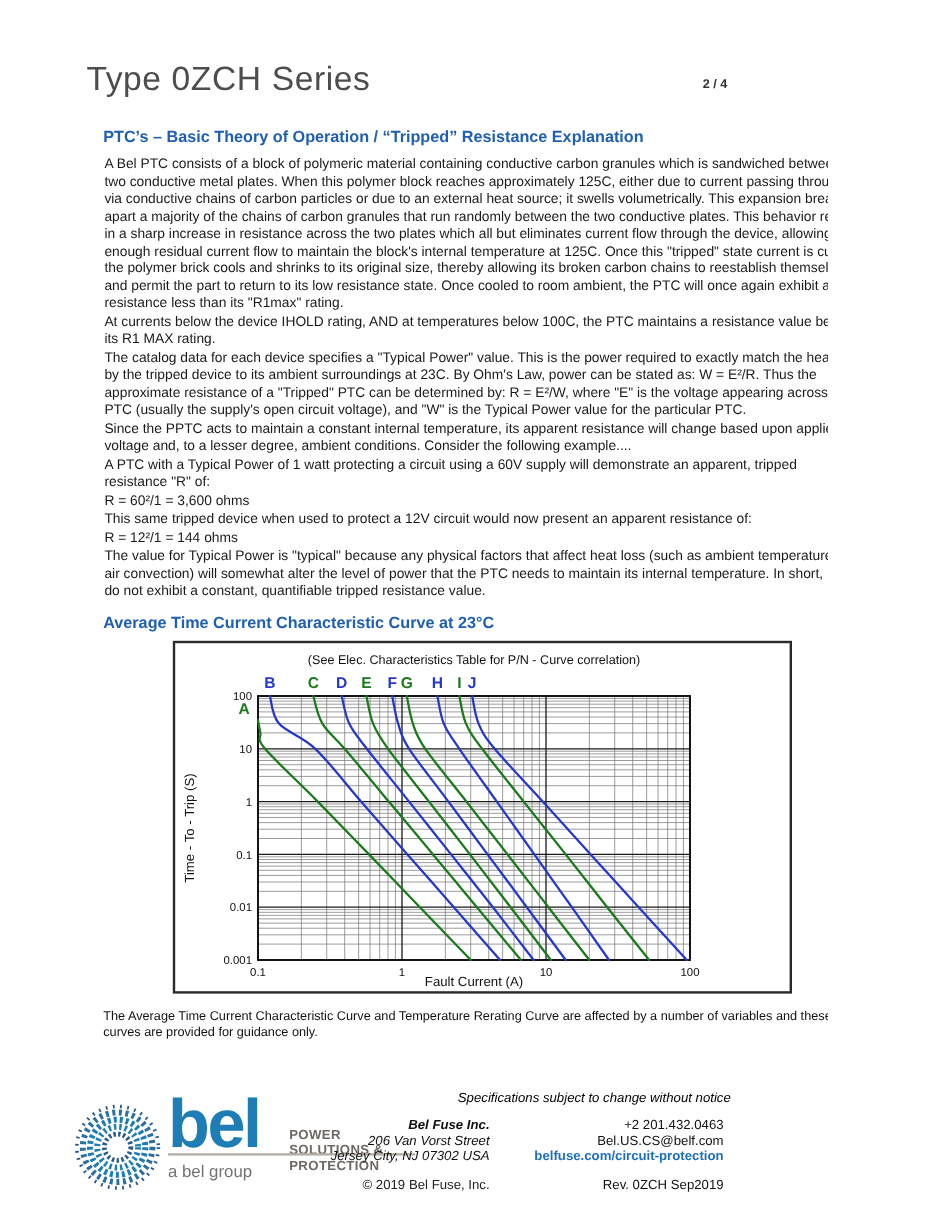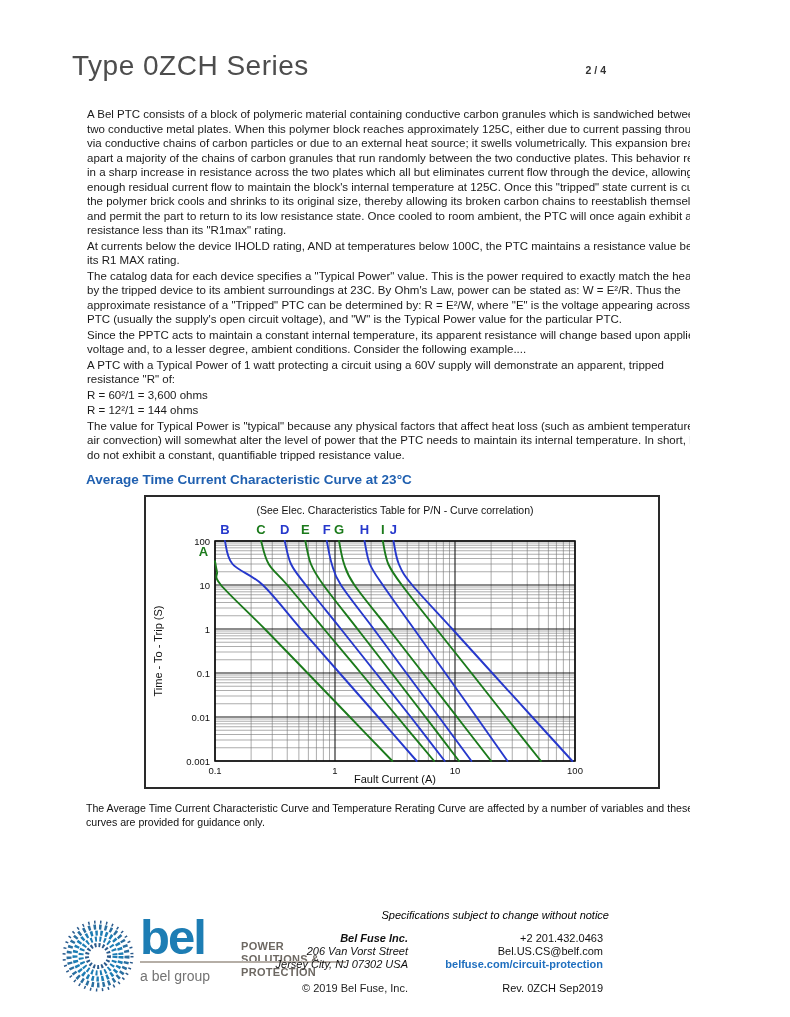--- a/index.html
+++ b/index.html
@@ -12,21 +12,21 @@
   .sec-heading{font-size:13.5px;font-weight:700;color:#2060b0;margin:0 0 9px 0;}
   .sec-heading2{font-size:13.5px;font-weight:700;color:#2060b0;margin:10px 0 8px 0;}
   .body-text p{margin:1px;font-size:11.5px;line-height:14.5px;color:#1a1a1a;}
   .chart-box{margin-left:58px;width:512px;border:2px solid #2a2a2a;background:#fff;}
   .chart-box svg{display:block;}
   svg text{font-family:"Liberation Sans",sans-serif;}
   .note{margin:13px 0 0 0;font-size:10.6px;line-height:13.5px;width:630px;color:#111;}
   
   .spec-note{position:absolute;right:81px;top:909px;font-size:11px;color:#000;font-style:italic;}
   .bel-logo-icon{position:absolute;left:60px;top:916px;}
-  .bel-word{position:absolute;left:140px;top:911px;font-size:49px;font-weight:700;
+  .bel-word{position:absolute;left:140px;top:911px;font-size:57px;font-weight:700;
             color:#1d7db4;letter-spacing:-2px;line-height:52px;}
   .psp{position:absolute;left:241px;top:921px;font-size:11px;font-weight:700;
        color:#6d6862;line-height:13px;letter-spacing:0.3px;margin-top:19px;}
   .logo-line{position:absolute;left:140px;top:961px;width:206px;height:2px;background:#b5aea6;}
   .bel-group{position:absolute;left:140px;top:968px;font-size:14px;color:#737373;}
   .addr-col{position:absolute;right:282px;top:932px;text-align:right;font-size:11px;line-height:13.2px;color:#111;font-style:italic;}
   .addr-col .co{font-weight:700;}
   .contact-col{position:absolute;right:87px;top:932px;text-align:right;font-size:11px;line-height:13.2px;color:#111;}
   .contact-col .web{color:#1f6fbf;font-weight:700;text-decoration:none;}
   .copyright{position:absolute;right:282px;top:982px;font-size:11px;color:#222;}
@@ -34,28 +34,30 @@
 </style>
 </head>
 <body>
 
 <div class="page">
 
   <div class="doc-title">Type 0ZCH Series</div>
   <div class="page-num">2 / 4</div>
 
   <div class="main">
+    <h2 class="sec-heading">PTC’s – Basic Theory of Operation / “Tripped” Resistance Explanation</h2>
 
     <div class="body-text">
       <p>A Bel PTC consists of a block of polymeric material containing conductive carbon granules which is sandwiched between two conductive metal plates.  When this polymer block reaches approximately 125C, either due to current passing through it via conductive chains of carbon particles or due to an external heat source; it swells volumetrically.  This expansion breaks apart a majority of the chains of carbon granules that run randomly between the two conductive plates.  This behavior results in a sharp increase in resistance across the two plates which all but eliminates current flow through the device, allowing just enough residual current flow to maintain the block's internal temperature at 125C.  Once this "tripped" state current is cut off, the polymer brick cools and shrinks to its original size, thereby allowing its broken carbon chains to reestablish themselves and permit the part to return to its low resistance state.  Once cooled to room ambient, the PTC will once again exhibit a resistance less than its "R1max" rating.</p>
       <p>At currents below the device IHOLD rating, AND at temperatures below 100C, the PTC maintains a resistance value below its R1 MAX rating.</p>
       <p>The catalog data for each device specifies a "Typical Power" value. This is the power required to exactly match the heat lost by the tripped device to its ambient surroundings at 23C. By Ohm's Law, power can be stated as: W = E²/R. Thus the approximate resistance of a "Tripped" PTC can be determined by: R = E²/W, where "E" is the voltage appearing across the PTC (usually the supply's open circuit voltage), and "W" is the Typical Power value for the particular PTC.</p>
       <p>Since the PPTC acts to maintain a constant internal temperature, its apparent resistance will change based upon applied voltage and, to a lesser degree, ambient conditions. Consider the following example....</p>
       <p>A PTC with a Typical Power of 1 watt protecting a circuit using a 60V supply will demonstrate an apparent, tripped resistance "R" of:</p>
       <p>R = 60²/1 = 3,600 ohms</p>
+      <p>This same tripped device when used to protect a 12V circuit would now present an apparent resistance of:</p>
       <p>R = 12²/1 = 144 ohms</p>
       <p>The value for Typical Power is "typical" because any physical factors that affect heat loss (such as ambient temperature or air convection) will somewhat alter the level of power that the PTC needs to maintain its internal temperature. In short, PTCs do not exhibit a constant, quantifiable tripped resistance value.</p>
     </div>
 
     <h2 class="sec-heading2">Average Time Current Characteristic Curve at 23°C</h2>
 
     <div class="chart-box">
       <svg id="chart-svg" width="512" height="290" viewBox="0 0 512 290">
           <line x1="105.12359947967775" y1="44" x2="105.12359947967775" y2="264" stroke="#757575" stroke-width="0.6"></line>
           <line x1="126.25455056635951" y1="44" x2="126.25455056635951" y2="264" stroke="#757575" stroke-width="0.6"></line>

